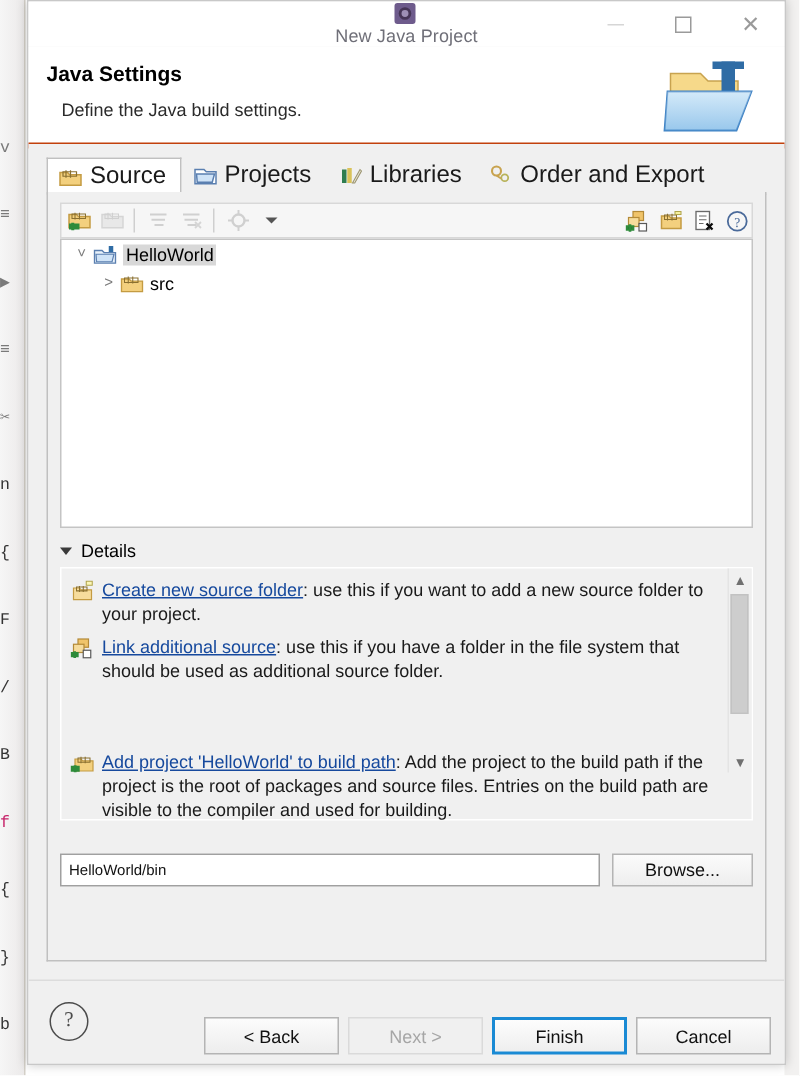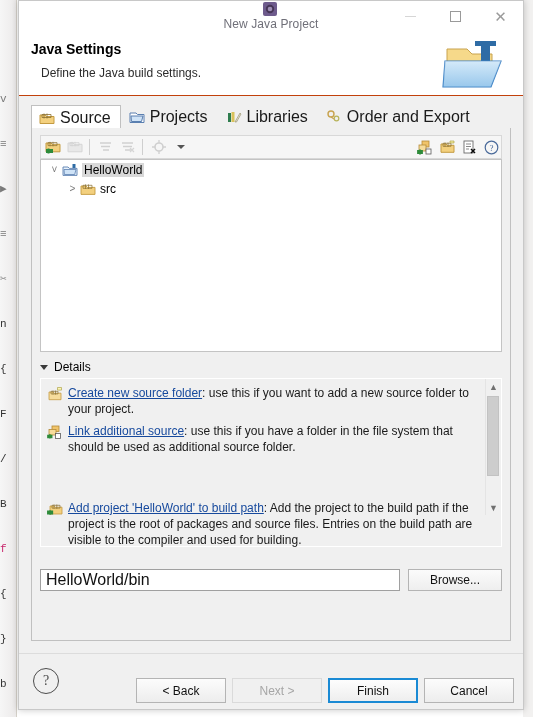--- a/index.html
+++ b/index.html
@@ -327,21 +327,21 @@
     display: flex;
     align-items: stretch;
   }
   #outfield {
     flex: 1 1 auto;
     background: #ffffff;
     border: 1px solid #a0a0a0;
     box-sizing: border-box;
     display: flex; align-items: center;
     padding-left: 5px;
-    font-size: 16px;
+    font-size: 10px;
     color: #111;
   }
   #browse-btn {
     flex: 0 0 94px;
     margin-left: 8px;
     background: linear-gradient(to bottom, #fbfbfb, #eeeeee);
     border: 1px solid #b4b4b4;
     box-sizing: border-box;
     display: flex; align-items: center; justify-content: center;
     font-size: 12px;

